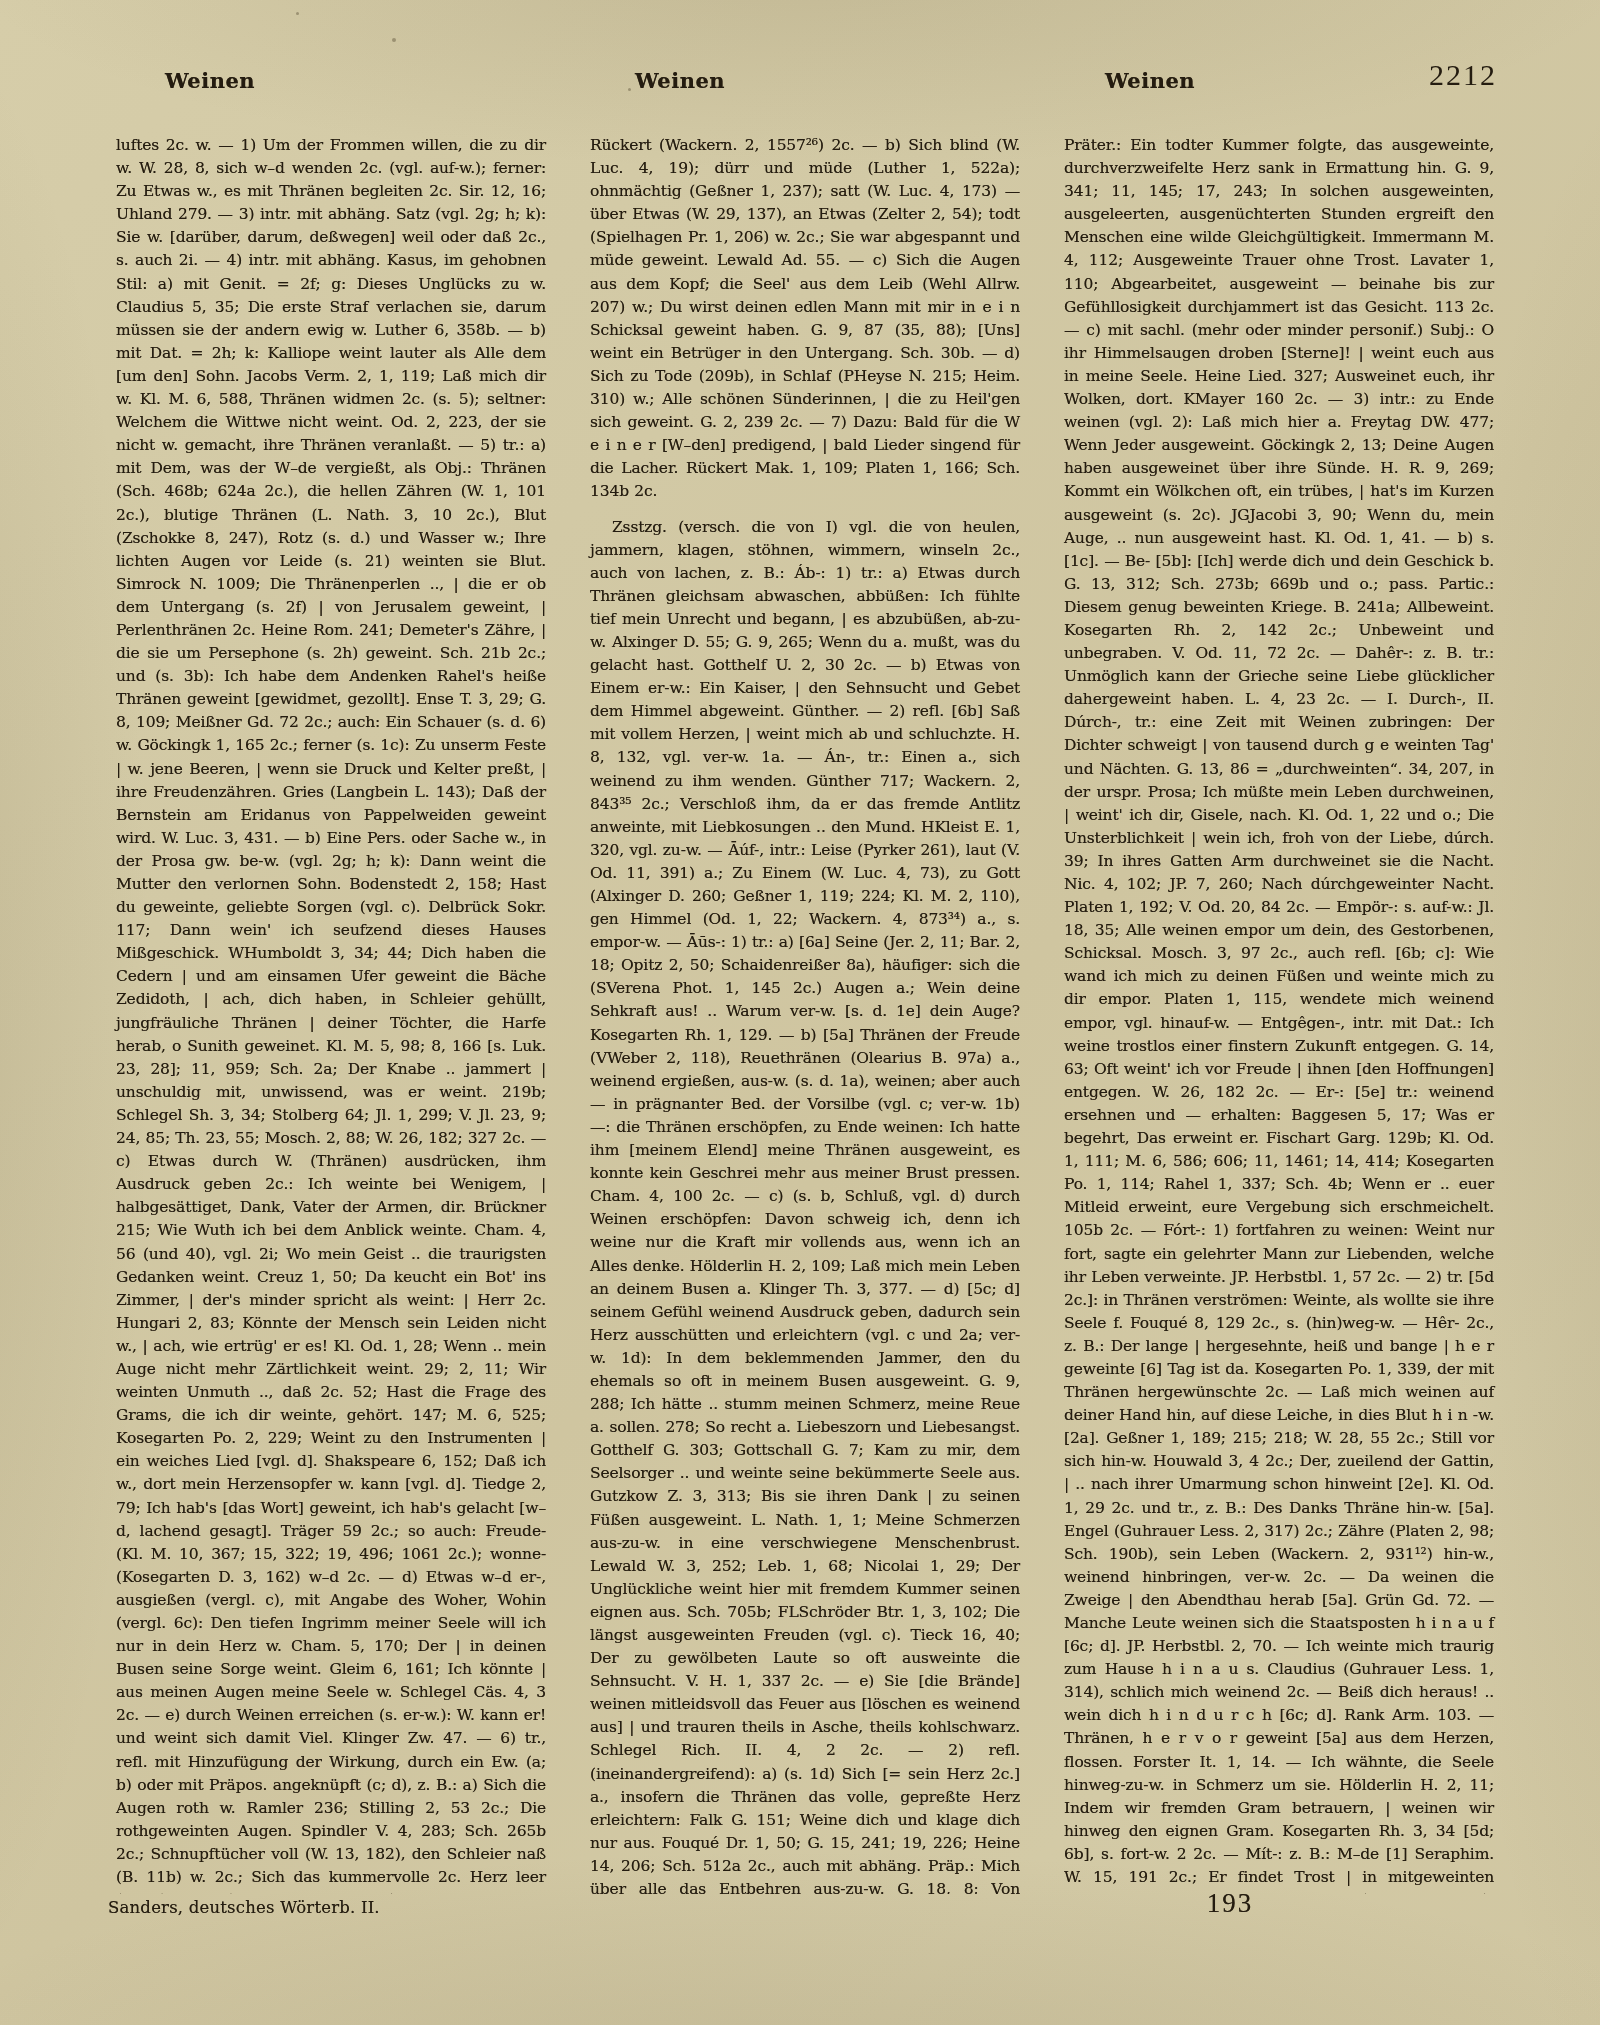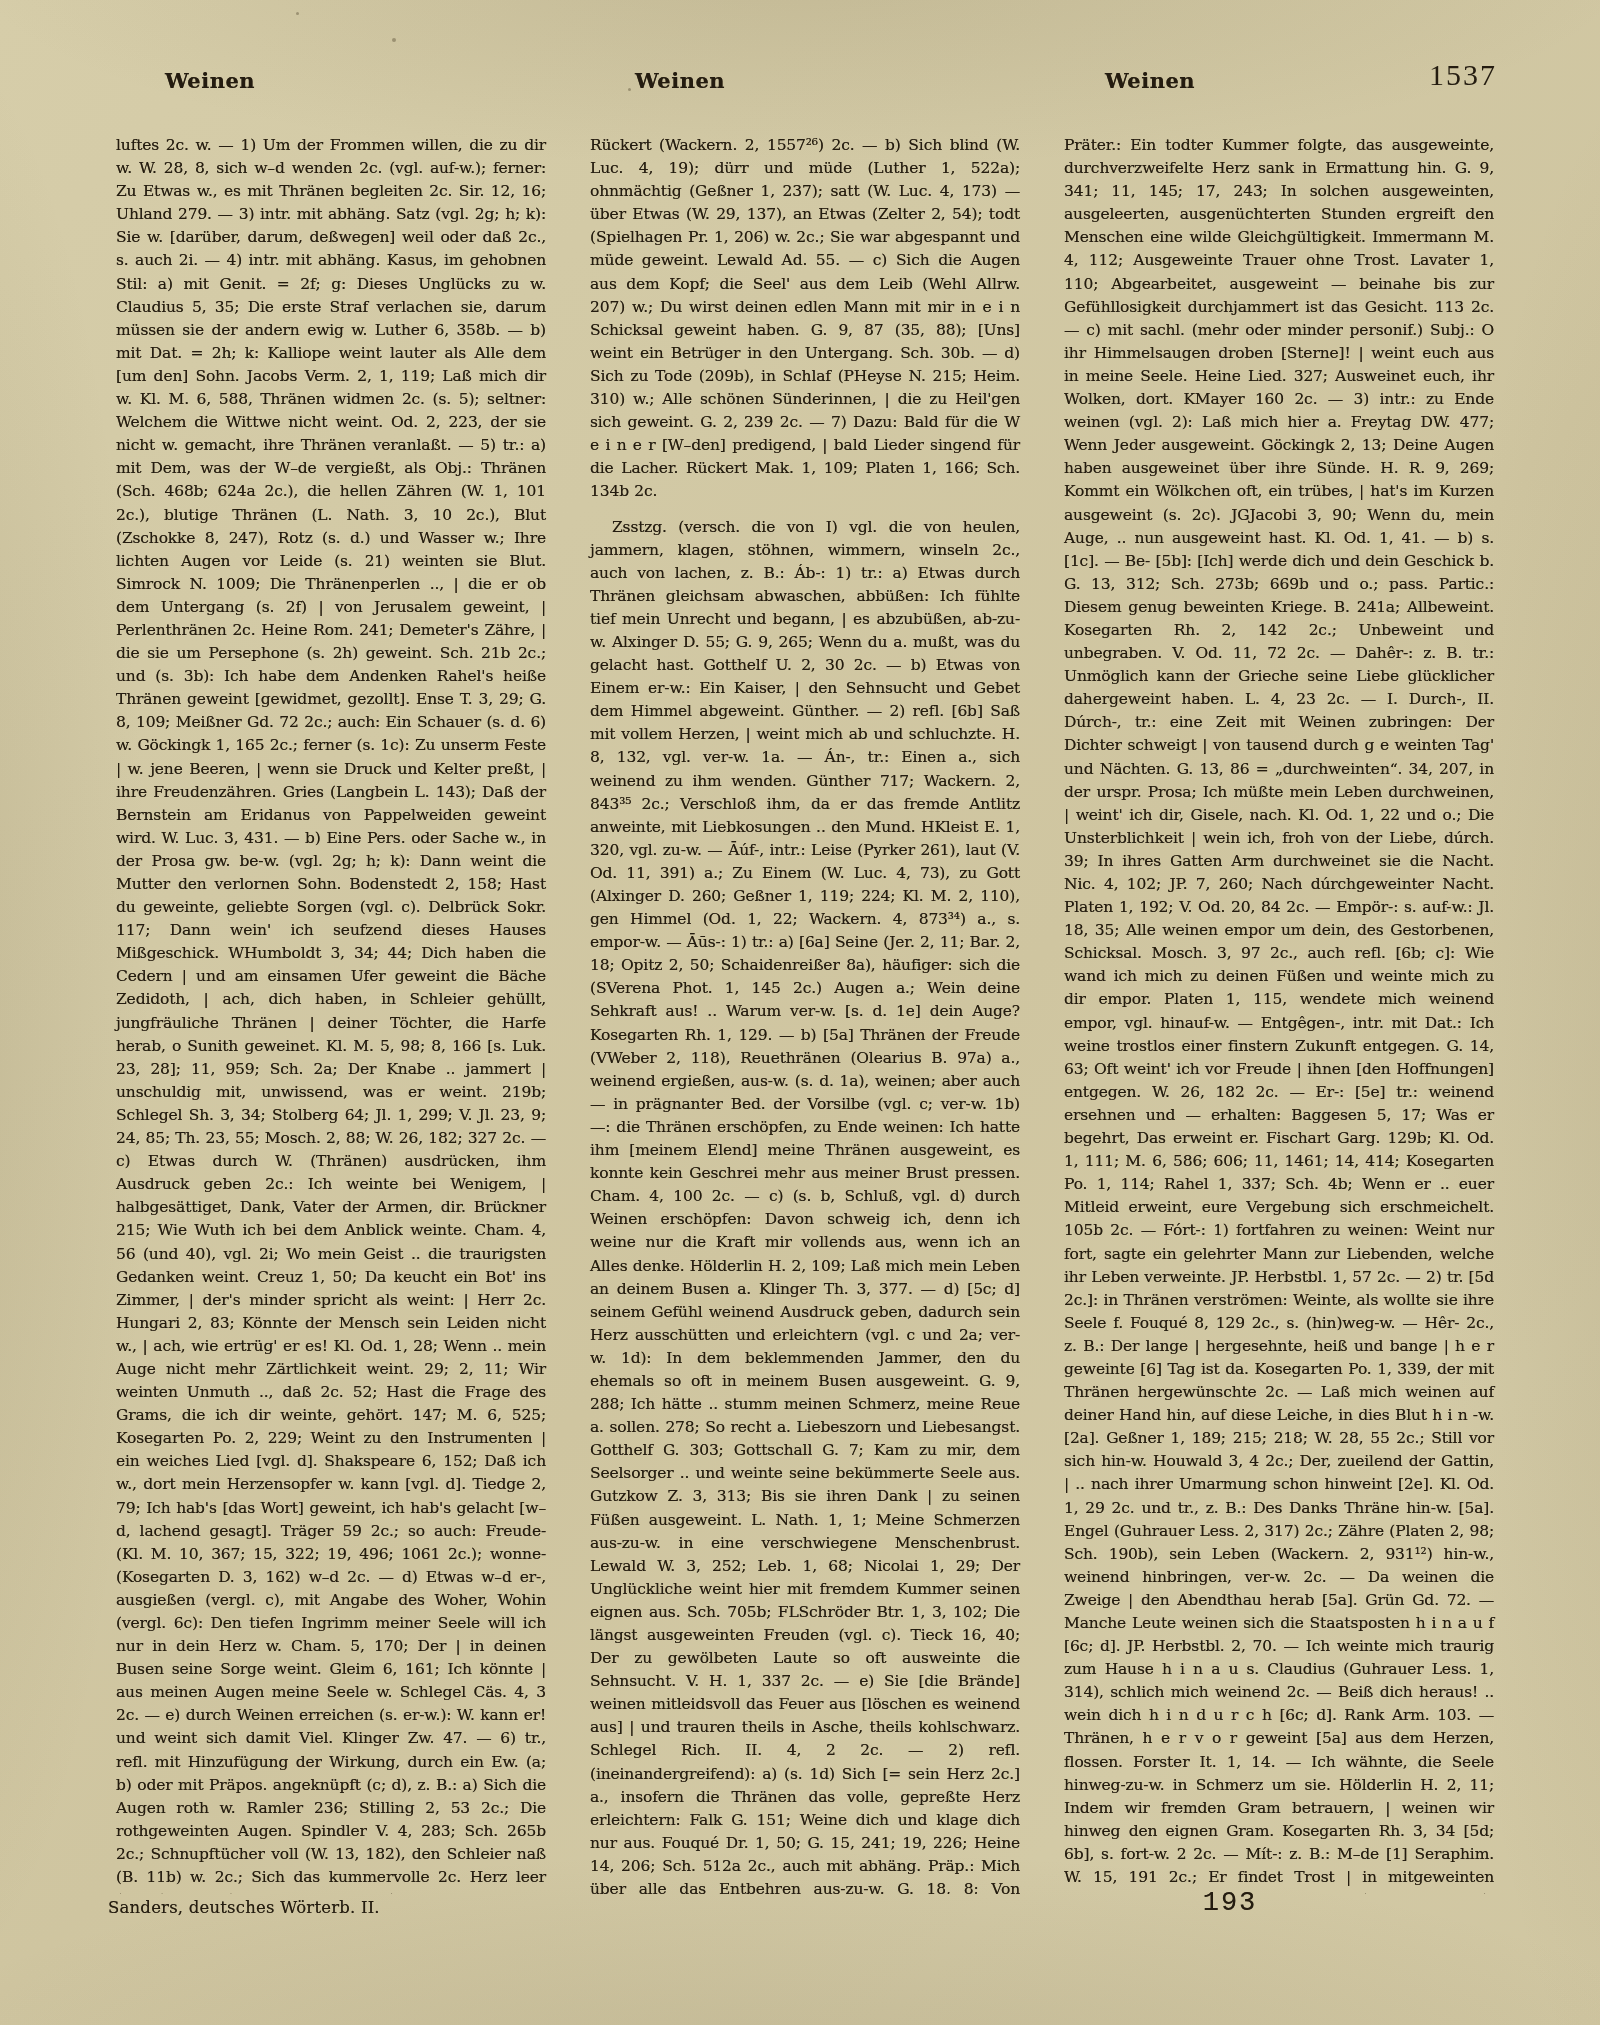--- a/index.html
+++ b/index.html
@@ -52,34 +52,34 @@
   .col p.indented{text-indent:22px;}
   
   .footer-signature{
     position:absolute;left:108px;top:1898px;
     font-size:16.5px;letter-spacing:.2px;
     text-shadow:0 0 .5px rgba(38,28,10,.6);
   }
   .sheet-number{
     position:absolute;left:1130px;top:1888px;width:200px;text-align:center;
     font-size:27px;letter-spacing:2px;
-    font-family:Liberation Mono, monospace;
+    font-family:Liberation Serif, serif;
     text-shadow:0 0 .6px rgba(38,28,10,.6);
   }
 </style>
 </head>
 <body>
 
 <div class="page">
 
   <div class="running-head">
     <div class="rh-word rh-1">Weinen</div>
     <div class="rh-word rh-2">Weinen</div>
     <div class="rh-word rh-3">Weinen</div>
-    <div class="rh-pagenum">1537</div>
+    <div class="rh-pagenum">2212</div>
   </div>
 
   <div class="columns">
     <div class="col">
       <p>luftes 2c. w. — 1) Um der Frommen willen, die zu dir w. W. 28, 8, sich w–d wenden 2c. (vgl. auf-w.); ferner: Zu Etwas w., es mit Thränen begleiten 2c. Sir. 12, 16; Uhland 279. — 3) intr. mit abhäng. Satz (vgl. 2g; h; k): Sie w. [darüber, darum, deßwegen] weil oder daß 2c., s. auch 2i. — 4) intr. mit abhäng. Kasus, im gehobnen Stil: a) mit Genit. = 2f; g: Dieses Unglücks zu w. Claudius 5, 35; Die erste Straf verlachen sie, darum müssen sie der andern ewig w. Luther 6, 358b. — b) mit Dat. = 2h; k: Kalliope weint lauter als Alle dem [um den] Sohn. Jacobs Verm. 2, 1, 119; Laß mich dir w. Kl. M. 6, 588, Thränen widmen 2c. (s. 5); seltner: Welchem die Wittwe nicht weint. Od. 2, 223, der sie nicht w. gemacht, ihre Thränen veranlaßt. — 5) tr.: a) mit Dem, was der W–de vergießt, als Obj.: Thränen (Sch. 468b; 624a 2c.), die hellen Zähren (W. 1, 101 2c.), blutige Thränen (L. Nath. 3, 10 2c.), Blut (Zschokke 8, 247), Rotz (s. d.) und Wasser w.; Ihre lichten Augen vor Leide (s. 21) weinten sie Blut. Simrock N. 1009; Die Thränenperlen .., | die er ob dem Untergang (s. 2f) | von Jerusalem geweint, | Perlenthränen 2c. Heine Rom. 241; Demeter's Zähre, | die sie um Persephone (s. 2h) geweint. Sch. 21b 2c.; und (s. 3b): Ich habe dem Andenken Rahel's heiße Thränen geweint [gewidmet, gezollt]. Ense T. 3, 29; G. 8, 109; Meißner Gd. 72 2c.; auch: Ein Schauer (s. d. 6) w. Göckingk 1, 165 2c.; ferner (s. 1c): Zu unserm Feste | w. jene Beeren, | wenn sie Druck und Kelter preßt, | ihre Freudenzähren. Gries (Langbein L. 143); Daß der Bernstein am Eridanus von Pappelweiden geweint wird. W. Luc. 3, 431. — b) Eine Pers. oder Sache w., in der Prosa gw. be-w. (vgl. 2g; h; k): Dann weint die Mutter den verlornen Sohn. Bodenstedt 2, 158; Hast du geweinte, geliebte Sorgen (vgl. c). Delbrück Sokr. 117; Dann wein' ich seufzend dieses Hauses Mißgeschick. WHumboldt 3, 34; 44; Dich haben die Cedern | und am einsamen Ufer geweint die Bäche Zedidoth, | ach, dich haben, in Schleier gehüllt, jungfräuliche Thränen | deiner Töchter, die Harfe herab, o Sunith geweinet. Kl. M. 5, 98; 8, 166 [s. Luk. 23, 28]; 11, 959; Sch. 2a; Der Knabe .. jammert | unschuldig mit, unwissend, was er weint. 219b; Schlegel Sh. 3, 34; Stolberg 64; Jl. 1, 299; V. Jl. 23, 9; 24, 85; Th. 23, 55; Mosch. 2, 88; W. 26, 182; 327 2c. — c) Etwas durch W. (Thränen) ausdrücken, ihm Ausdruck geben 2c.: Ich weinte bei Wenigem, | halbgesättiget, Dank, Vater der Armen, dir. Brückner 215; Wie Wuth ich bei dem Anblick weinte. Cham. 4, 56 (und 40), vgl. 2i; Wo mein Geist .. die traurigsten Gedanken weint. Creuz 1, 50; Da keucht ein Bot' ins Zimmer, | der's minder spricht als weint: | Herr 2c. Hungari 2, 83; Könnte der Mensch sein Leiden nicht w., | ach, wie ertrüg' er es! Kl. Od. 1, 28; Wenn .. mein Auge nicht mehr Zärtlichkeit weint. 29; 2, 11; Wir weinten Unmuth .., daß 2c. 52; Hast die Frage des Grams, die ich dir weinte, gehört. 147; M. 6, 525; Kosegarten Po. 2, 229; Weint zu den Instrumenten | ein weiches Lied [vgl. d]. Shakspeare 6, 152; Daß ich w., dort mein Herzensopfer w. kann [vgl. d]. Tiedge 2, 79; Ich hab's [das Wort] geweint, ich hab's gelacht [w–d, lachend gesagt]. Träger 59 2c.; so auch: Freude- (Kl. M. 10, 367; 15, 322; 19, 496; 1061 2c.); wonne- (Kosegarten D. 3, 162) w–d 2c. — d) Etwas w–d er-, ausgießen (vergl. c), mit Angabe des Woher, Wohin (vergl. 6c): Den tiefen Ingrimm meiner Seele will ich nur in dein Herz w. Cham. 5, 170; Der | in deinen Busen seine Sorge weint. Gleim 6, 161; Ich könnte | aus meinen Augen meine Seele w. Schlegel Cäs. 4, 3 2c. — e) durch Weinen erreichen (s. er-w.): W. kann er! und weint sich damit Viel. Klinger Zw. 47. — 6) tr., refl. mit Hinzufügung der Wirkung, durch ein Ew. (a; b) oder mit Präpos. angeknüpft (c; d), z. B.: a) Sich die Augen roth w. Ramler 236; Stilling 2, 53 2c.; Die rothgeweinten Augen. Spindler V. 4, 283; Sch. 265b 2c.; Schnupftücher voll (W. 13, 182), den Schleier naß (B. 11b) w. 2c.; Sich das kummervolle 2c. Herz leer (306b), leicht (Hesekiel Jen. 1, 109) w.; Ich möchte die grünen Gräser all | w. ganz todtenbleich. WhMüller 1, 42; [Er] läs' und weinte seinen Muth wohl größer, | seinen Stolz geringer durch die Scham. Göckingk 3, 98; Du hast ihn munter nicht gelacht | und wirst ihn wach nicht w.</p>
     </div>
     <div class="col">
       <p>Rückert (Wackern. 2, 1557²⁶) 2c. — b) Sich blind (W. Luc. 4, 19); dürr und müde (Luther 1, 522a); ohnmächtig (Geßner 1, 237); satt (W. Luc. 4, 173) — über Etwas (W. 29, 137), an Etwas (Zelter 2, 54); todt (Spielhagen Pr. 1, 206) w. 2c.; Sie war abgespannt und müde geweint. Lewald Ad. 55. — c) Sich die Augen aus dem Kopf; die Seel' aus dem Leib (Wehl Allrw. 207) w.; Du wirst deinen edlen Mann mit mir in e i n Schicksal geweint haben. G. 9, 87 (35, 88); [Uns] weint ein Betrüger in den Untergang. Sch. 30b. — d) Sich zu Tode (209b), in Schlaf (PHeyse N. 215; Heim. 310) w.; Alle schönen Sünderinnen, | die zu Heil'gen sich geweint. G. 2, 239 2c. — 7) Dazu: Bald für die W e i n e r [W–den] predigend, | bald Lieder singend für die Lacher. Rückert Mak. 1, 109; Platen 1, 166; Sch. 134b 2c.</p>
       <p class="indented">Zsstzg. (versch. die von I) vgl. die von heulen, jammern, klagen, stöhnen, wimmern, winseln 2c., auch von lachen, z. B.: Áb-: 1) tr.: a) Etwas durch Thränen gleichsam abwaschen, abbüßen: Ich fühlte tief mein Unrecht und begann, | es abzubüßen, ab-zu-w. Alxinger D. 55; G. 9, 265; Wenn du a. mußt, was du gelacht hast. Gotthelf U. 2, 30 2c. — b) Etwas von Einem er-w.: Ein Kaiser, | den Sehnsucht und Gebet dem Himmel abgeweint. Günther. — 2) refl. [6b] Saß mit vollem Herzen, | weint mich ab und schluchzte. H. 8, 132, vgl. ver-w. 1a. — Án-, tr.: Einen a., sich weinend zu ihm wenden. Günther 717; Wackern. 2, 843³⁵ 2c.; Verschloß ihm, da er das fremde Antlitz anweinte, mit Liebkosungen .. den Mund. HKleist E. 1, 320, vgl. zu-w. — Āúf-, intr.: Leise (Pyrker 261), laut (V. Od. 11, 391) a.; Zu Einem (W. Luc. 4, 73), zu Gott (Alxinger D. 260; Geßner 1, 119; 224; Kl. M. 2, 110), gen Himmel (Od. 1, 22; Wackern. 4, 873³⁴) a., s. empor-w. — Āūs-: 1) tr.: a) [6a] Seine (Jer. 2, 11; Bar. 2, 18; Opitz 2, 50; Schaidenreißer 8a), häufiger: sich die (SVerena Phot. 1, 145 2c.) Augen a.; Wein deine Sehkraft aus! .. Warum ver-w. [s. d. 1e] dein Auge? Kosegarten Rh. 1, 129. — b) [5a] Thränen der Freude (VWeber 2, 118), Reuethränen (Olearius B. 97a) a., weinend ergießen, aus-w. (s. d. 1a), weinen; aber auch — in prägnanter Bed. der Vorsilbe (vgl. c; ver-w. 1b) —: die Thränen erschöpfen, zu Ende weinen: Ich hatte ihm [meinem Elend] meine Thränen ausgeweint, es konnte kein Geschrei mehr aus meiner Brust pressen. Cham. 4, 100 2c. — c) (s. b, Schluß, vgl. d) durch Weinen erschöpfen: Davon schweig ich, denn ich weine nur die Kraft mir vollends aus, wenn ich an Alles denke. Hölderlin H. 2, 109; Laß mich mein Leben an deinem Busen a. Klinger Th. 3, 377. — d) [5c; d] seinem Gefühl weinend Ausdruck geben, dadurch sein Herz ausschütten und erleichtern (vgl. c und 2a; ver-w. 1d): In dem beklemmenden Jammer, den du ehemals so oft in meinem Busen ausgeweint. G. 9, 288; Ich hätte .. stumm meinen Schmerz, meine Reue a. sollen. 278; So recht a. Liebeszorn und Liebesangst. Gotthelf G. 303; Gottschall G. 7; Kam zu mir, dem Seelsorger .. und weinte seine bekümmerte Seele aus. Gutzkow Z. 3, 313; Bis sie ihren Dank | zu seinen Füßen ausgeweint. L. Nath. 1, 1; Meine Schmerzen aus-zu-w. in eine verschwiegene Menschenbrust. Lewald W. 3, 252; Leb. 1, 68; Nicolai 1, 29; Der Unglückliche weint hier mit fremdem Kummer seinen eignen aus. Sch. 705b; FLSchröder Btr. 1, 3, 102; Die längst ausgeweinten Freuden (vgl. c). Tieck 16, 40; Der zu gewölbeten Laute so oft ausweinte die Sehnsucht. V. H. 1, 337 2c. — e) Sie [die Brände] weinen mitleidsvoll das Feuer aus [löschen es weinend aus] | und trauren theils in Asche, theils kohlschwarz. Schlegel Rich. II. 4, 2 2c. — 2) refl. (ineinandergreifend): a) (s. 1d) Sich [= sein Herz 2c.] a., insofern die Thränen das volle, gepreßte Herz erleichtern: Falk G. 151; Weine dich und klage dich nur aus. Fouqué Dr. 1, 50; G. 15, 241; 19, 226; Heine 14, 206; Sch. 512a 2c., auch mit abhäng. Präp.: Mich über alle das Entbehren aus-zu-w. G. 18, 8; Von tausend Sorgen sich auszuklagen und auszuweinen. Gutzkow 3, 3, 280; Sie hätte aufjubeln mögen vor Freude, aber auch sich a. in Thränenströmen vor Jammer der Seele. 4, 328 2c.; ferner auch: Jedem Schmerz .., der sich nicht ausgeweint und ausgerungen. Diak. 168 2c. — b) Sich a., bis zur Erschöpfung weinen (vgl. 1c), so daß keine Thränen mehr da sind. Dazu das adjekt. Partic.</p>
     </div>

